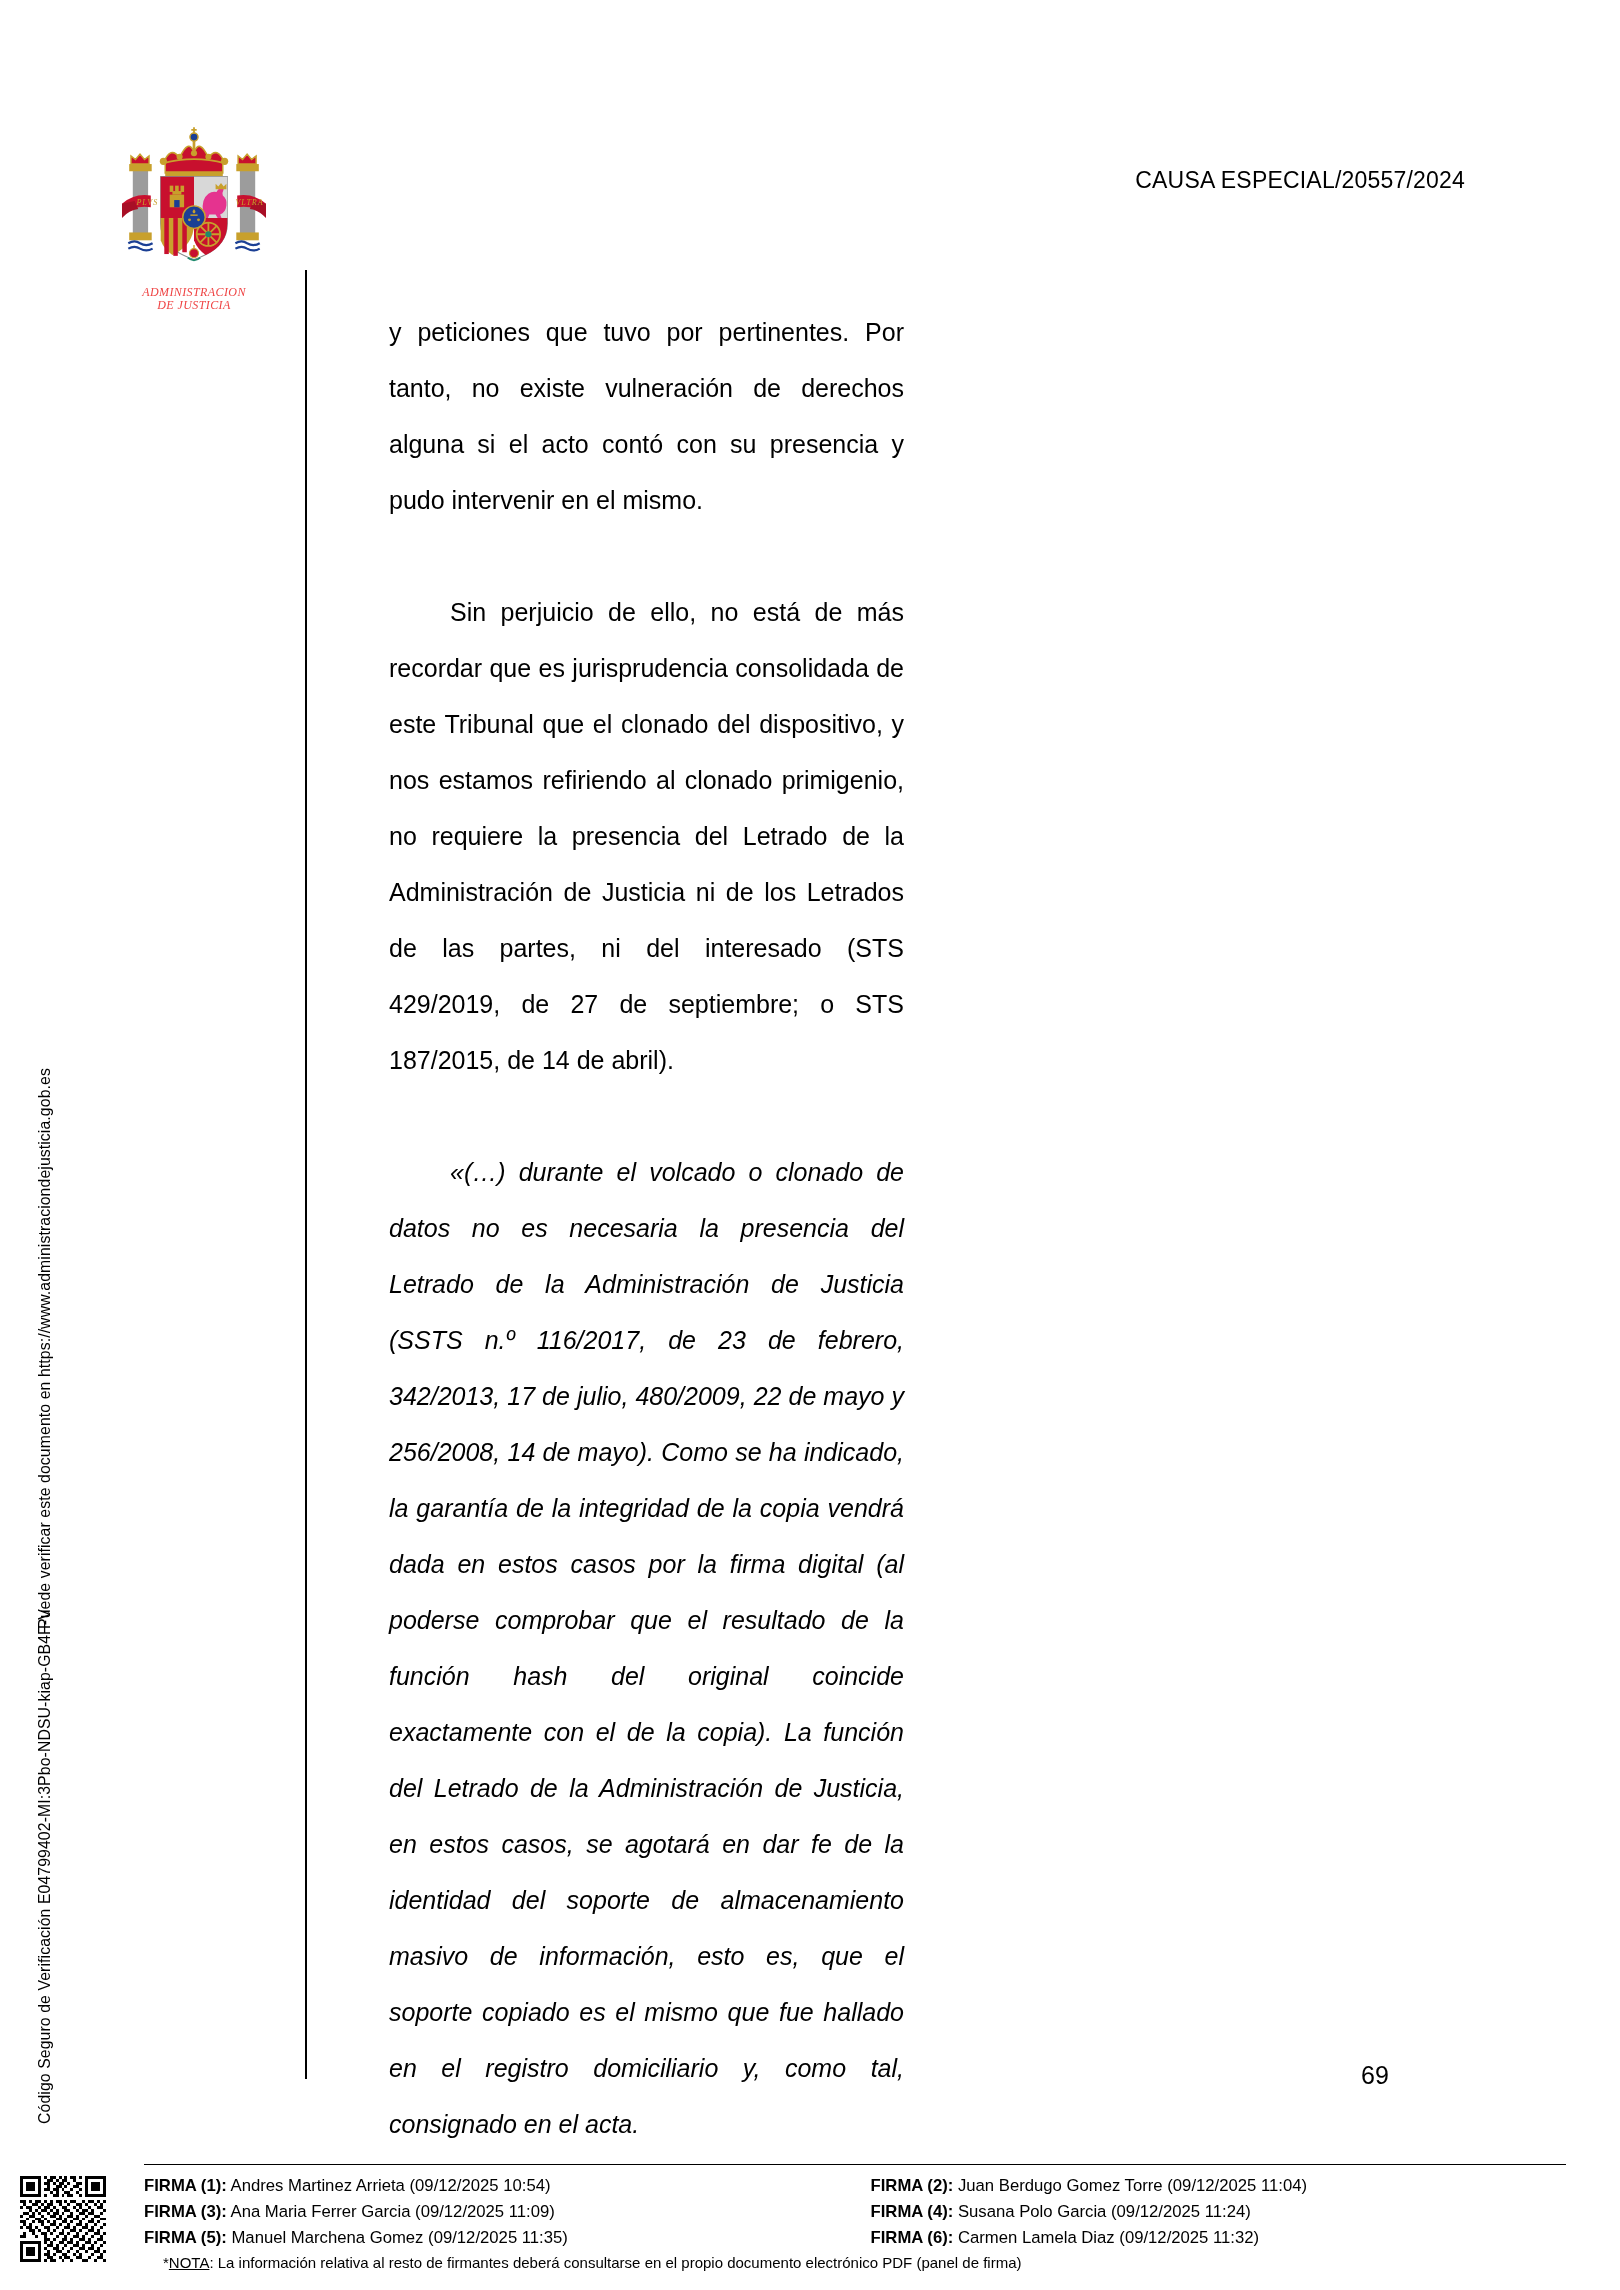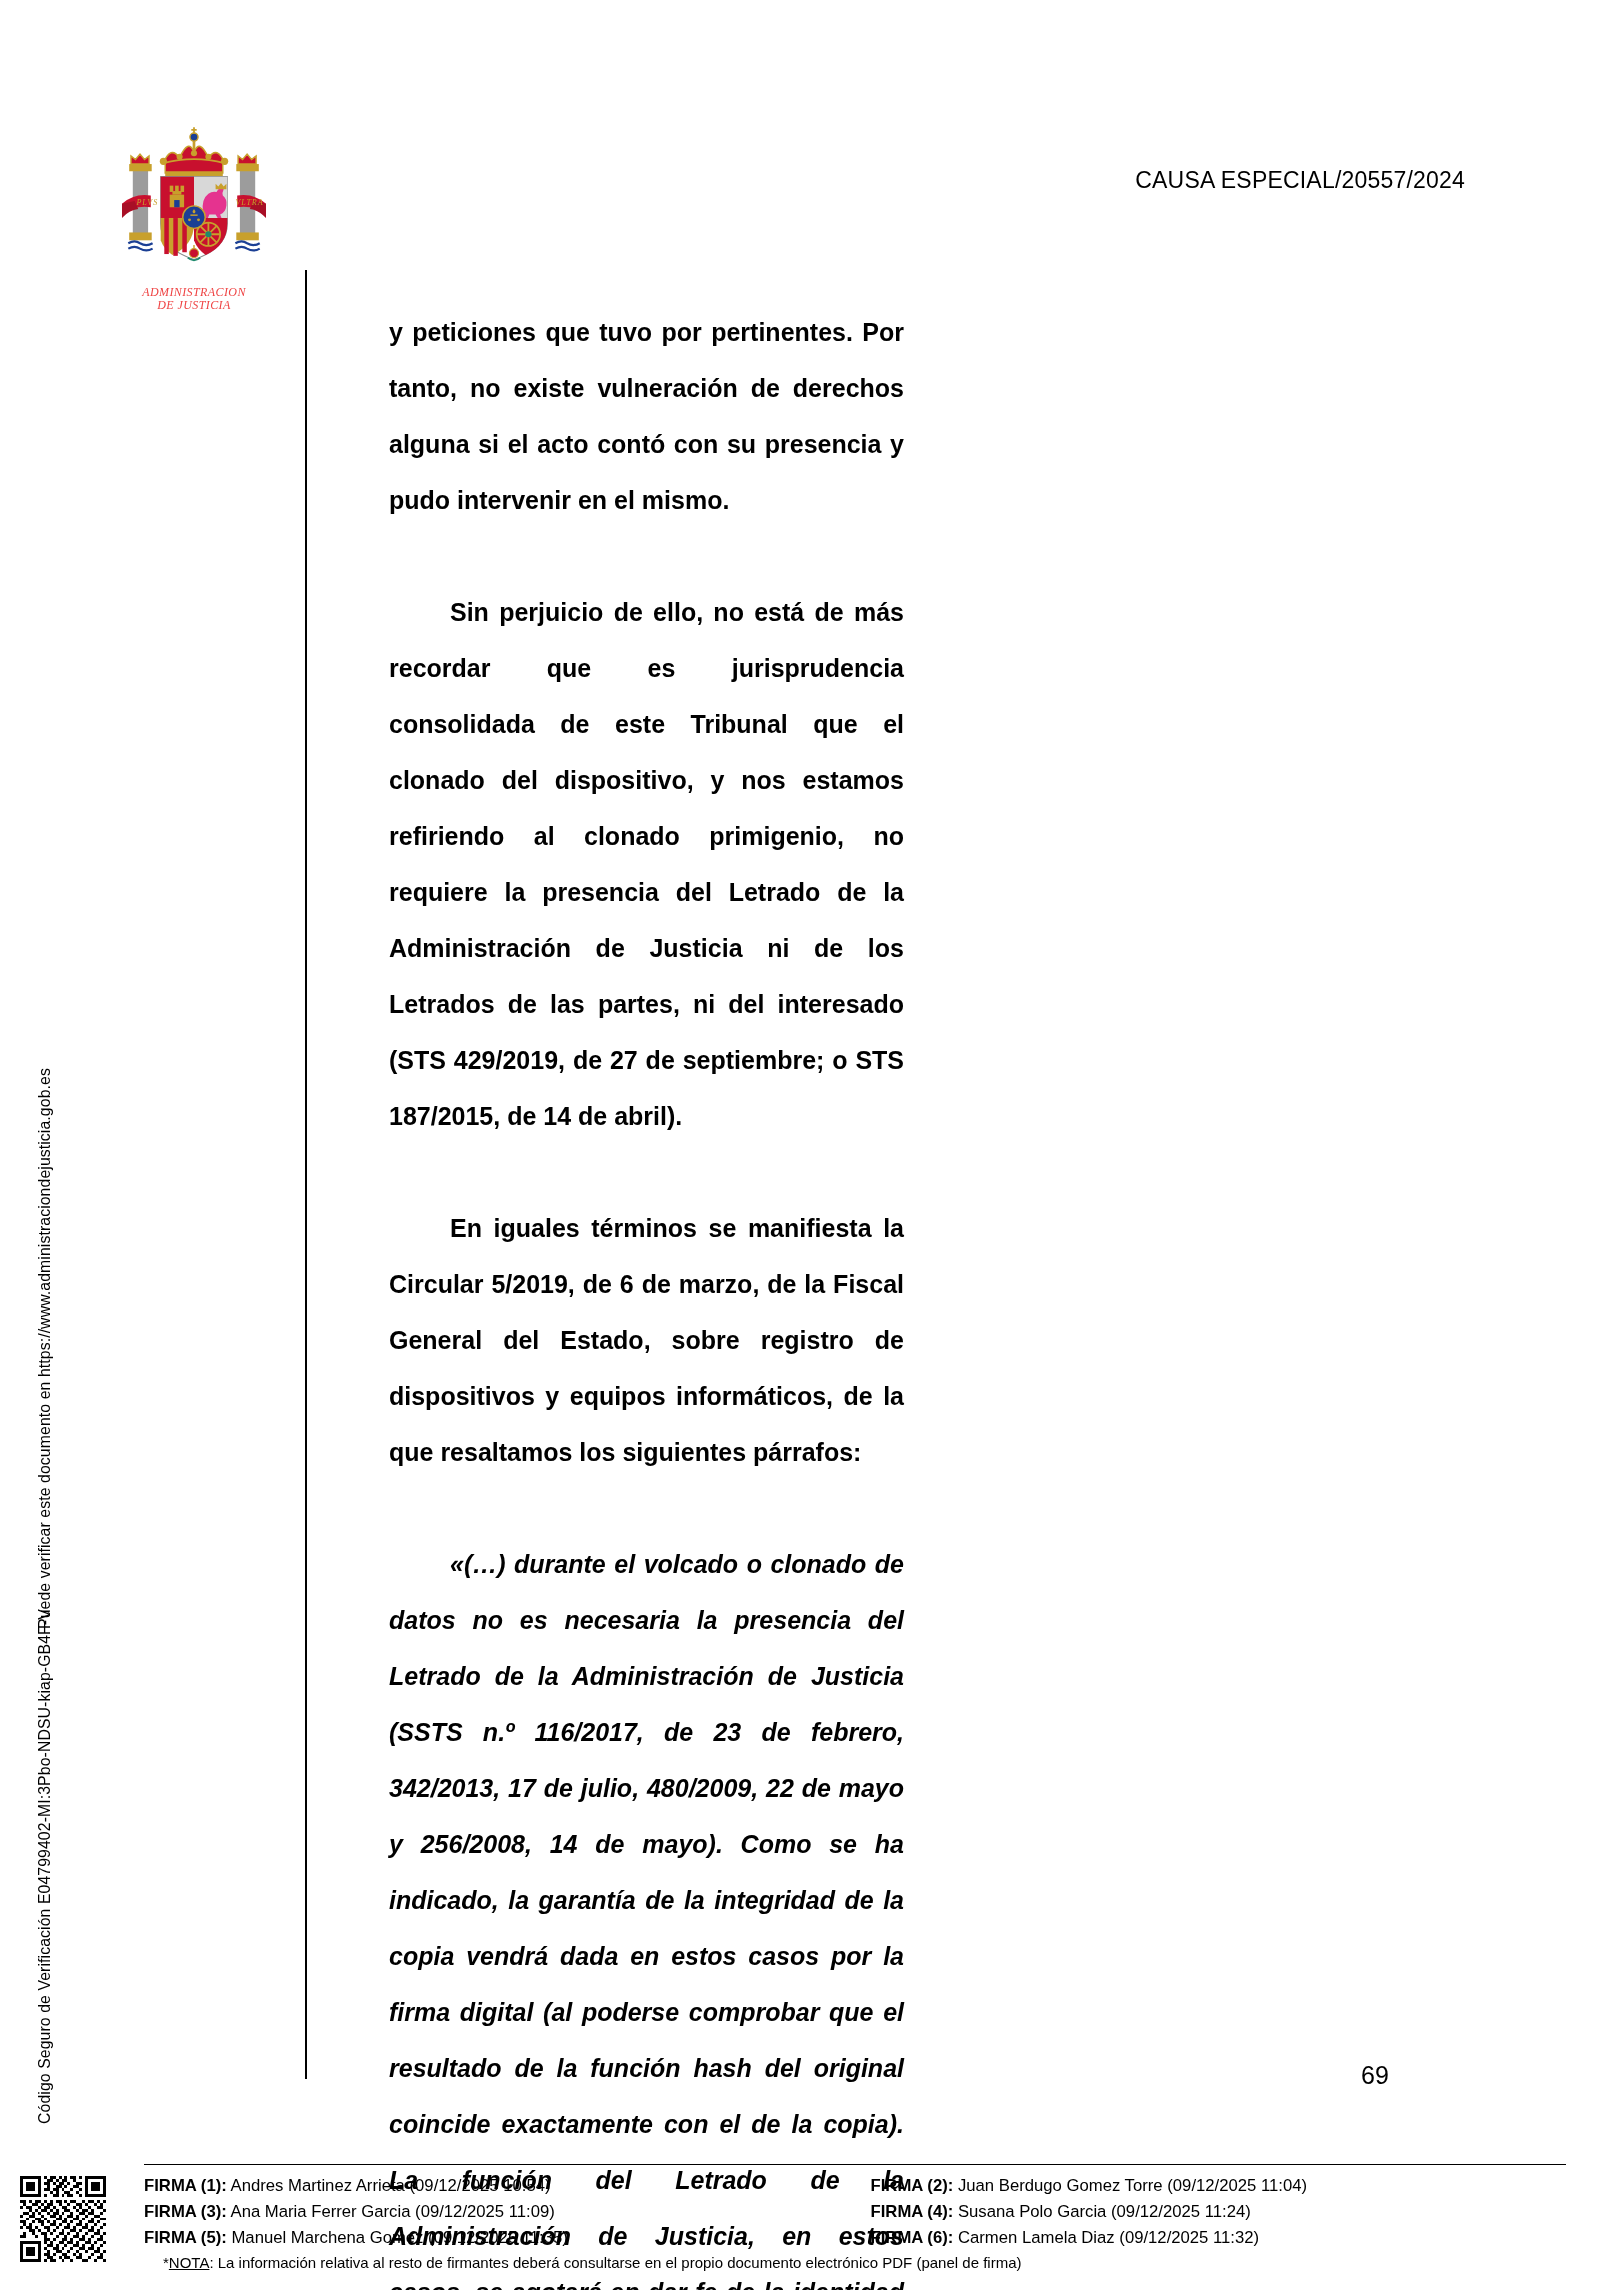--- a/index.html
+++ b/index.html
@@ -108,21 +108,21 @@
     text-align: justify;
   }
   .body-col p.indent { text-indent: 61px; }
   .body-col p.gap { margin-top: 56px; }
   .body-col p.italic {
     font-style: italic;
   }
   .body-col p:last-child { text-align: justify; }
 
   
-  .body-col p { text-align-last: left; font-weight: bold; }
+  .body-col p { text-align-last: left; }
 
   
   .page-num {
     position: absolute;
     left: 1303px;
     top: 2061px;
     width: 144px;
     text-align: center;
     font-size: 25px;
     color: #000000;
@@ -287,21 +287,20 @@
       <div>ADMINISTRACION</div>
       <div>DE JUSTICIA</div>
     </div>
   </div>
 
   <div class="doc-header">CAUSA ESPECIAL/20557/2024</div>
 
   <div class="body-col">
     <p>y peticiones que tuvo por pertinentes. Por tanto, no existe vulneración de derechos alguna si el acto contó con su presencia y pudo intervenir en el mismo.</p>
     <p class="indent gap">Sin perjuicio de ello, no está de más recordar que es jurisprudencia consolidada de este Tribunal que el clonado del dispositivo, y nos estamos refiriendo al clonado primigenio, no requiere la presencia del Letrado de la Administración de Justicia ni de los Letrados de las partes, ni del interesado (STS 429/2019, de 27 de septiembre; o STS 187/2015, de 14 de abril).</p>
-    <p class="indent gap">En iguales términos se manifiesta la Circular 5/2019, de 6 de marzo, de la Fiscal General del Estado, sobre registro de dispositivos y equipos informáticos, de la que resaltamos los siguientes párrafos:</p>
     <p class="indent gap italic">«(…) durante el volcado o clonado de datos no es necesaria la presencia del Letrado de la Administración de Justicia (SSTS n.º 116/2017, de 23 de febrero, 342/2013, 17 de julio, 480/2009, 22 de mayo y 256/2008, 14 de mayo). Como se ha indicado, la garantía de la integridad de la copia vendrá dada en estos casos por la firma digital (al poderse comprobar que el resultado de la función hash del original coincide exactamente con el de la copia). La función del Letrado de la Administración de Justicia, en estos casos, se agotará en dar fe de la identidad del soporte de almacenamiento masivo de información, esto es, que el soporte copiado es el mismo que fue hallado en el registro domiciliario y, como tal, consignado en el acta.</p>
 
   </div>
 
   <div class="page-num">69</div>
 
   <div class="footer">
     <div class="footer-rule"></div>
 
     <span class="qr">

